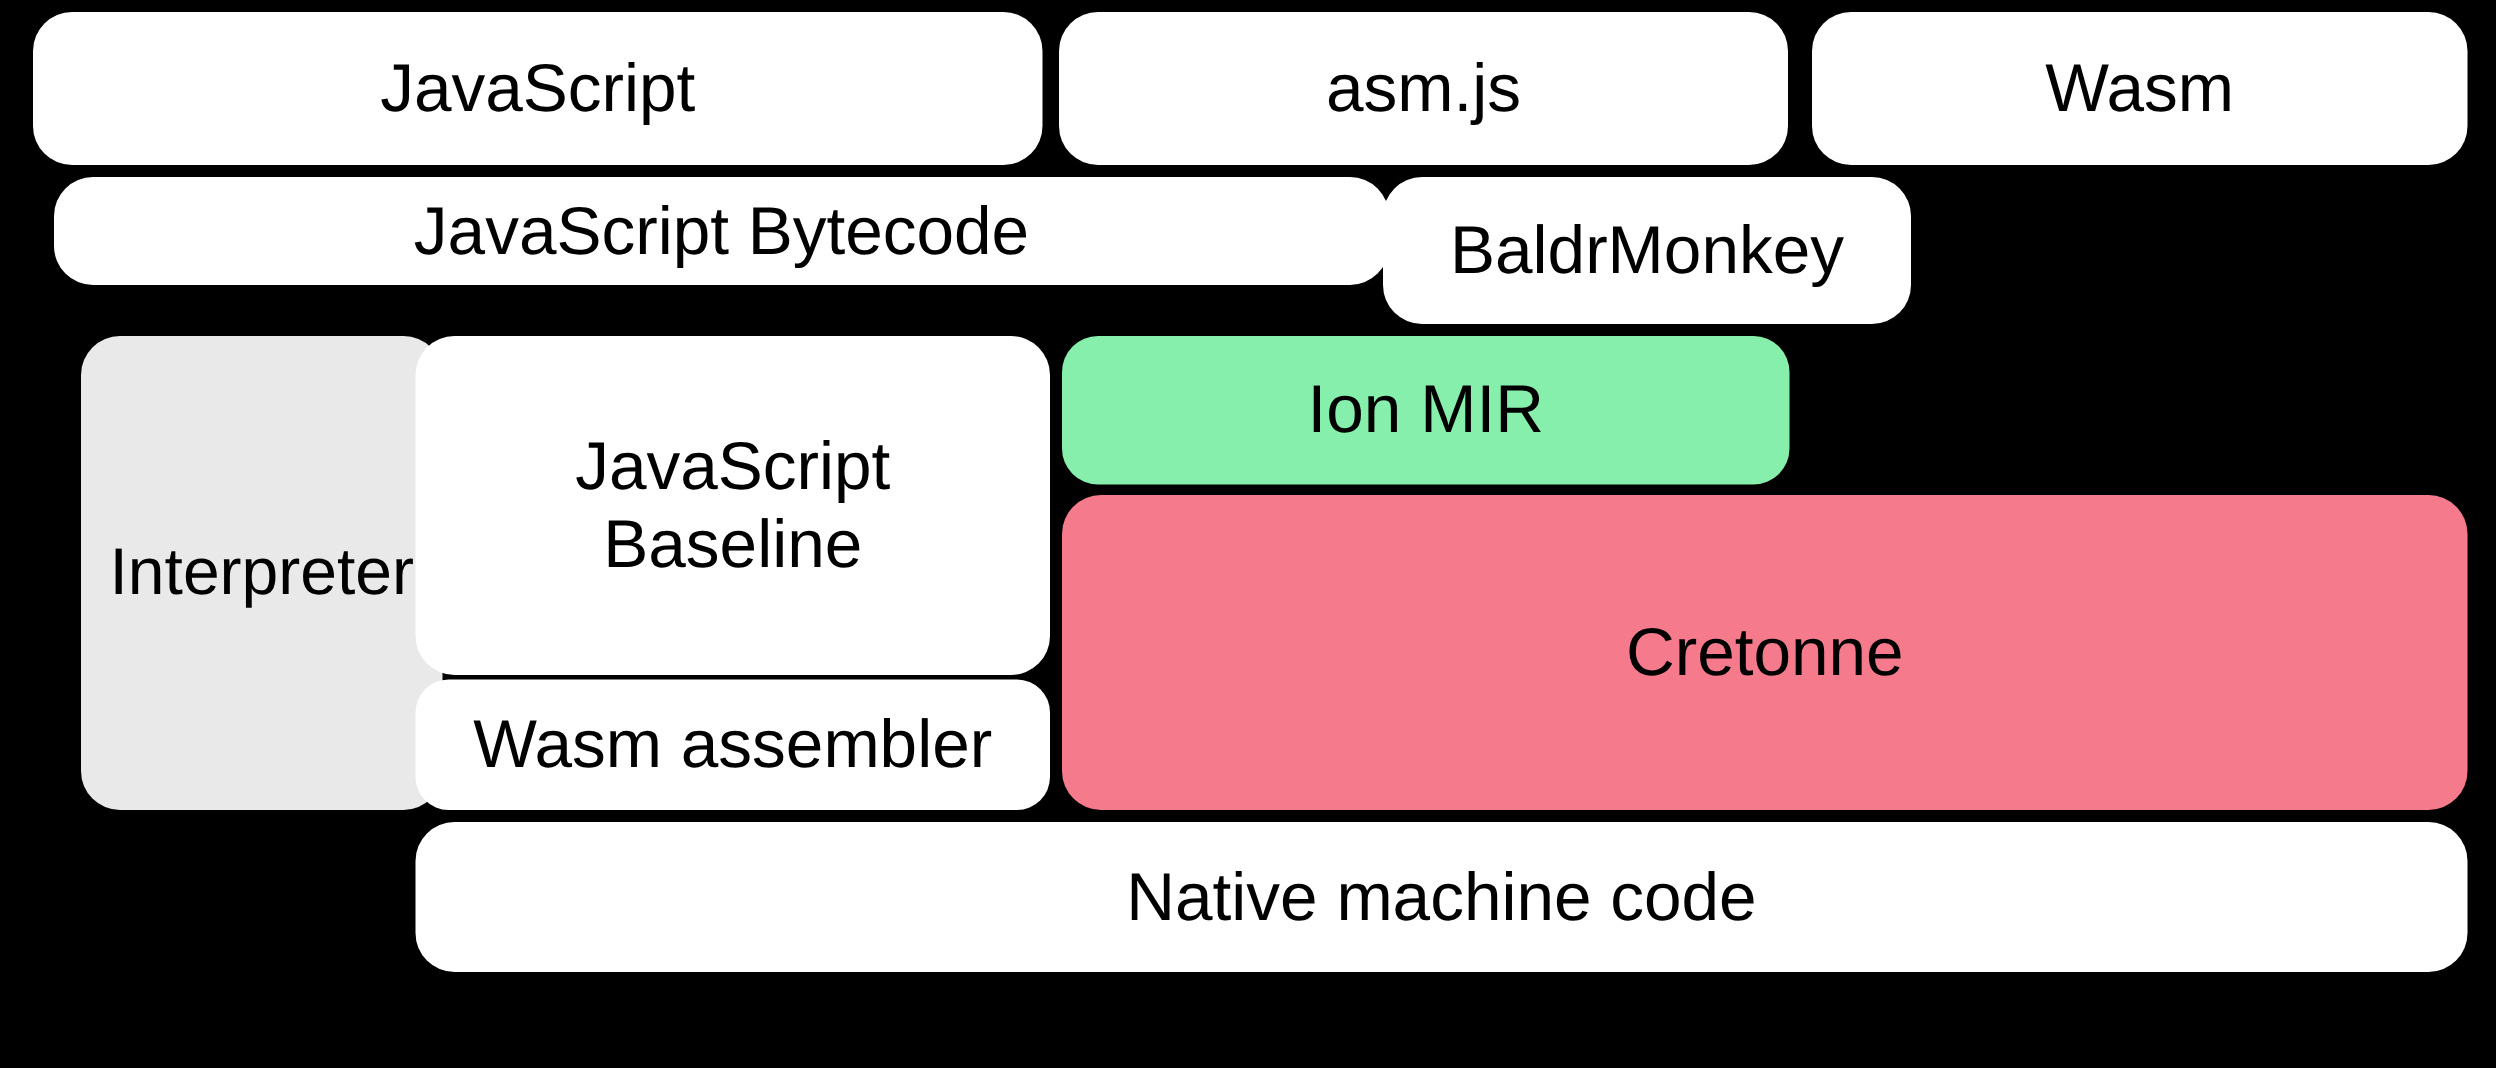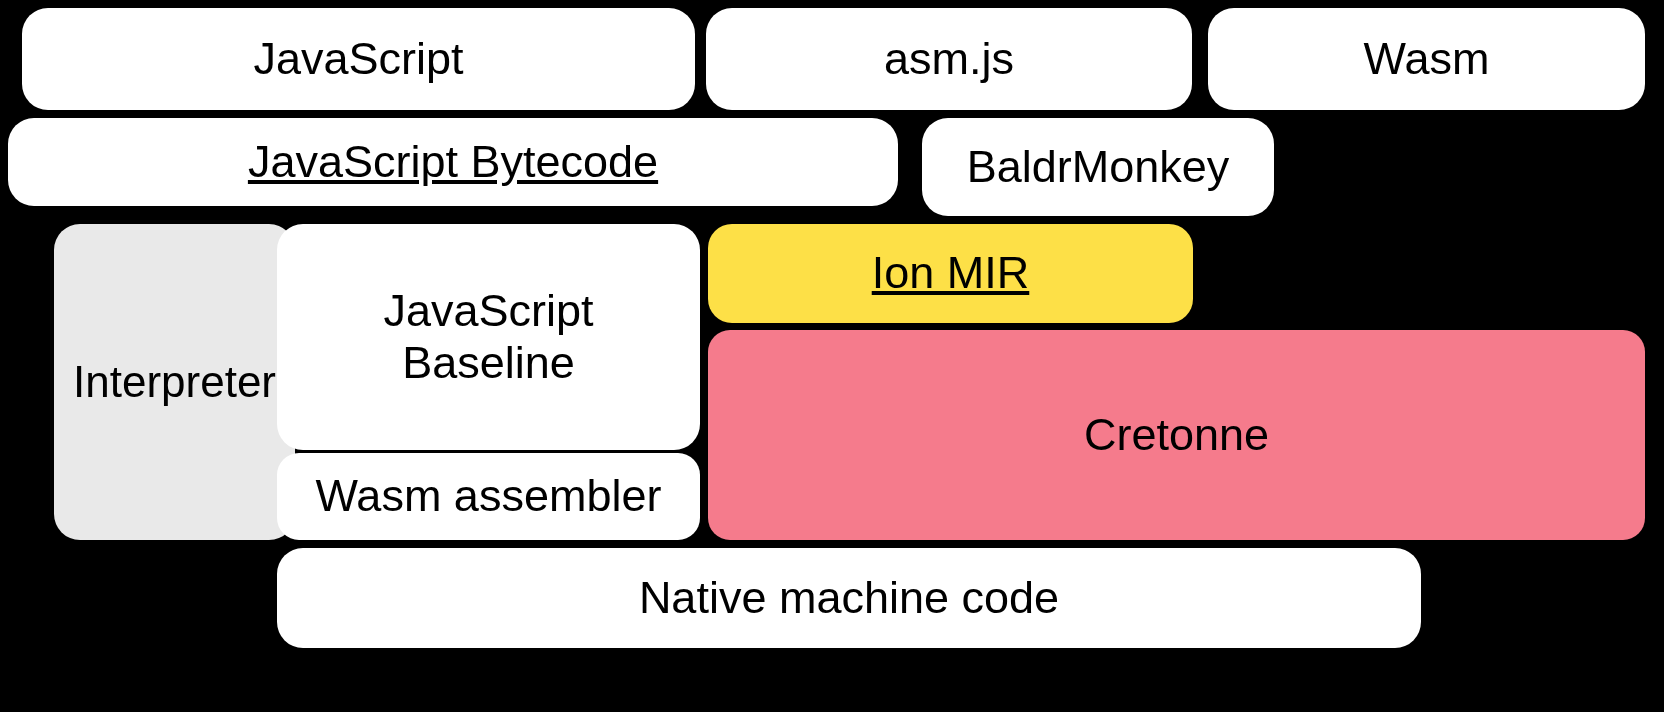--- a/index.html
+++ b/index.html
@@ -29,41 +29,41 @@
     justify-content: center;
     text-align: center;
     line-height: 1.16;
     font-size: 45px;
     font-weight: 400;
     letter-spacing: 0px;
     white-space: pre-line;
     padding: 0 21px;
   }
   .node.gray   { background: #e9e9e9; margin-left: 32px; }
-  .node.green  { background: #fde047; text-decoration: underline; }
+  .node.green  { background: #86efac; }
   .node.pink   { background: #f57b8c; }
 
   
   #n-javascript      { left: 22px;   top: 8px;   width: 673px; height: 102px; }
   #n-asmjs           { left: 706px;  top: 8px;   width: 486px; height: 102px; }
   #n-wasm            { left: 1208px; top: 8px;   width: 437px; height: 102px; }
 
   
-  #n-js-bytecode     { left: 8px;   top: 118px; width: 890px; height: 88px; text-decoration: underline; }
+  #n-js-bytecode     { left: 36px;   top: 118px; width: 890px; height: 72px; }
   #n-baldrmonkey     { left: 922px;  top: 118px; width: 352px; height: 98px; }
 
   
   #n-interpreter     { left: 22px;   top: 224px; width: 241px; height: 316px; font-size: 44px; }
   #n-js-baseline     { left: 277px;  top: 224px; width: 423px; height: 226px; }
   #n-macro-assembler { left: 277px;  top: 453px; width: 423px; height: 87px;  border-radius: 22px; }
   #n-ion-mir         { left: 708px;  top: 224px; width: 485px; height: 99px;  border-radius: 24px; }
-  #n-cretonne        { left: 708px;  top: 330px; width: 937px; height: 210px; border-radius: 22px; }
+  #n-cretonne        { left: 708px;  top: 330px; width: 937px; height: 210px; }
 
   
-  #n-native-code     { left: 277px;  top: 548px; width: 1144px; height: 100px; }
+  #n-native-code     { left: 277px;  top: 548px; width: 1368px; height: 100px; }
 </style>
 </head>
 <body>
 
 <div id="diagram">
 
   <div class="node" id="n-javascript">JavaScript</div>
 
   <div class="node" id="n-wasm">Wasm</div>
 

